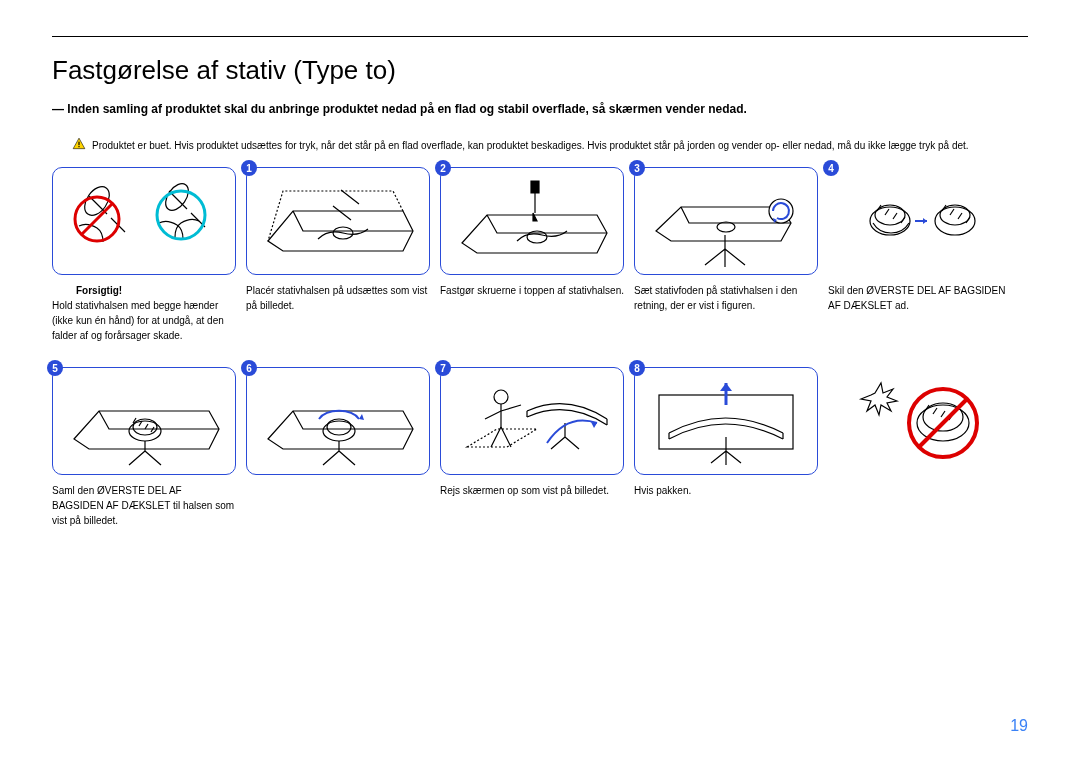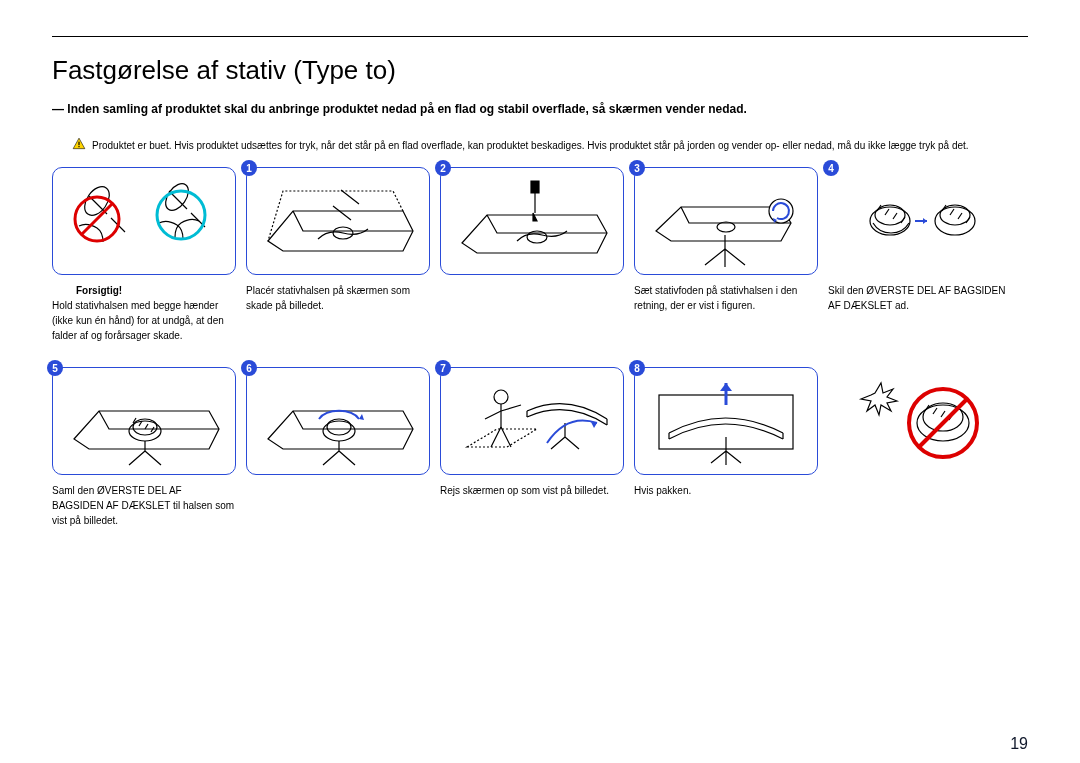--- a/index.html
+++ b/index.html
@@ -88,24 +88,24 @@
     margin-top: 8px;
     min-height: 40px;
   }
   .cap-strong {
     font-weight: bold;
     display: block;
     padding-left: 24px;
   }
   .page-num {
     position: absolute;
-    bottom: 10px;
+    bottom: 28px;
     right: 52px;
     font-size: 16px;
-    color: #0f172a;
+    color: #3b82f6;
   }
   .sketch { stroke:#000; stroke-width:1.2; fill:none; }
 </style>
 </head>
 <body>
 
 <hr class="hr-top">
 
 <h2 class="title">Fastgørelse af stativ (Type to)</h2>
 
@@ -156,37 +156,38 @@
       <div class="num-badge">1</div>
       <svg width="170" height="100" viewBox="0 0 170 100" class="sketch">
         <path d="M15 70 L40 40 L150 40 L160 60 L150 80 L30 80 Z"></path>
         <path d="M40 40 L50 60 L160 60"></path>
         <path d="M150 40 L140 20 L30 20 L15 70" stroke-dasharray="2 2"></path>
         <path d="M80 35 l18 14 m-10 -30 l18 14"></path>
         <ellipse cx="90" cy="62" rx="10" ry="6"></ellipse>
         <path d="M65 68 q10 -10 25 -6 q15 4 25 -4"></path>
       </svg>
     </div>
-    <div class="caption">Placér stativhalsen på skærmen som skade på billedet.</div>
+    <div class="caption">Placér stativhalsen på udsættes som vist på billedet.</div>
   </div>
 
   <div class="cell">
     <div class="figure">
       <div class="num-badge">2</div>
       <svg width="170" height="100" viewBox="0 0 170 100" class="sketch">
         <path d="M15 72 L40 44 L150 44 L160 62 L150 82 L30 82 Z"></path>
         <path d="M40 44 L50 62 L160 62"></path>
         <ellipse cx="90" cy="66" rx="10" ry="6"></ellipse>
 
         <path d="M88 10 L88 42"></path>
         <path d="M84 10 h8 v12 h-8 z" fill="#000"></path>
         <path d="M86 42 l4 8 l-4 0 z" fill="#000"></path>
         <path d="M70 70 q10 -10 25 -6 q15 4 25 -4"></path>
       </svg>
     </div>
+    <div class="caption">Fastgør skruerne i toppen af stativhalsen.</div>
   </div>
 
   <div class="cell">
     <div class="figure">
       <div class="num-badge">3</div>
       <svg width="170" height="100" viewBox="0 0 170 100" class="sketch">
         <path d="M15 60 L40 36 L140 36 L150 52 L140 70 L30 70 Z"></path>
         <path d="M40 36 L48 52 L150 52"></path>
         <ellipse cx="85" cy="56" rx="9" ry="5"></ellipse>
 

